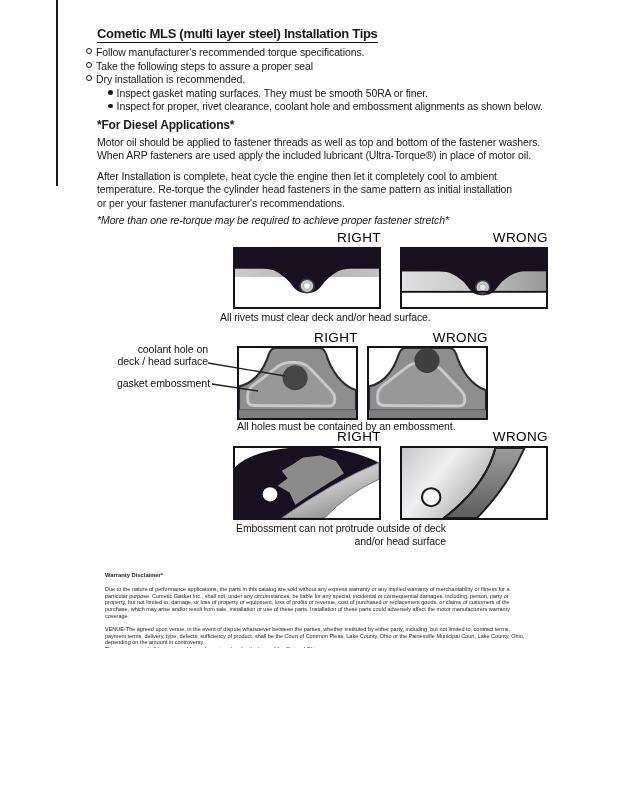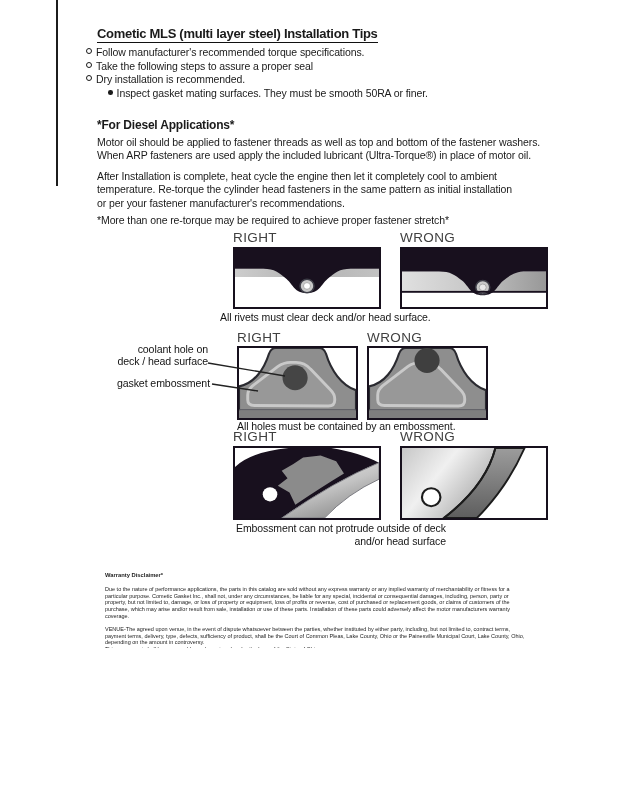--- a/index.html
+++ b/index.html
@@ -12,22 +12,22 @@
   .bullets{left:86px;top:46px;width:480px;font-size:10.5px;line-height:13.6px;letter-spacing:-0.1px;}
   .b-row{display:flex;align-items:baseline;}
   .b-row.sub{padding-left:22px;}
   .dot-o{width:4px;height:4px;border:1.1px solid #1a1a1a;border-radius:50%;flex:0 0 auto;
          margin-right:4px;position:relative;top:-2px;}
   .dot-f{width:4.6px;height:4.6px;background:#1a1a1a;border-radius:50%;flex:0 0 auto;
          margin-right:4px;position:relative;top:-2px;}
   .diesel-h{left:97px;top:118px;font-size:12px;font-weight:bold;letter-spacing:-0.2px;}
   .para{left:97px;top:0;width:478px;font-size:10.5px;line-height:13.4px;letter-spacing:-0.1px;
         white-space:pre-line;}
-  .p1{top:136px;} .p2{top:170px;} .p3{top:214px;}
-  .rw-label{font-size:13.5px;letter-spacing:0.4px;text-align:left;color:#404040;}
+  .p1{top:136px;} .p2{top:170px;} .p3{top:214px;font-style:italic;}
+  .rw-label{font-size:13.5px;letter-spacing:0.4px;text-align:right;color:#000000;}
   .dbox{box-sizing:border-box;border:2.5px solid #17101d;background:#fff;}
   .dbox svg{display:block;width:100%;height:100%;}
   .caption{font-size:10.5px;letter-spacing:-0.1px;color:#141414;line-height:12.5px;white-space:pre-line;}
   .side-label{font-size:10.6px;letter-spacing:-0.1px;text-align:right;color:#141414;line-height:11.5px;}
   .legal{left:105px;top:572px;width:424px;font-size:5.5px;line-height:6.8px;color:#232323;}
   .legal .lg-h{font-weight:bold;font-size:5.8px;margin:0 0 7px 0;}
   .legal p{margin:0 0 6px 0;white-space:pre-line;}
   .footer{left:388px;top:759px;font-size:14px;color:#333;letter-spacing:0.3px;}
 </style>
 </head>
@@ -49,20 +49,24 @@
       <span>Take the following steps to assure a proper seal</span>
     </div>
     <div class="b-row">
       <span class="dot-o"></span>
       <span>Dry installation is recommended.</span>
     </div>
     <div class="b-row sub">
       <span class="dot-f"></span>
       <span>Inspect gasket mating surfaces.  They must be smooth 50RA or finer.</span>
     </div>
+    <div class="b-row sub">
+      <span class="dot-f"></span>
+      <span>Inspect for proper, rivet clearance, coolant hole and embossment alignments as shown below.</span>
+    </div>
   </div>
 
   <div class="abs diesel-h">*For Diesel Applications*</div>
   <div class="abs para p1">Motor oil should be applied to fastener threads as well as top and bottom of the fastener washers.
 When ARP fasteners are used apply the included lubricant (Ultra-Torque®) in place of motor oil.</div>
   <div class="abs para p2">After Installation is complete, heat cycle the engine then let it completely cool to ambient
 temperature. Re-torque the cylinder head fasteners in the same pattern as initial installation
 or per your fastener manufacturer's recommendations.</div>
   <div class="abs para p3">*More than one re-torque may be required to achieve proper fastener stretch*</div>
 

